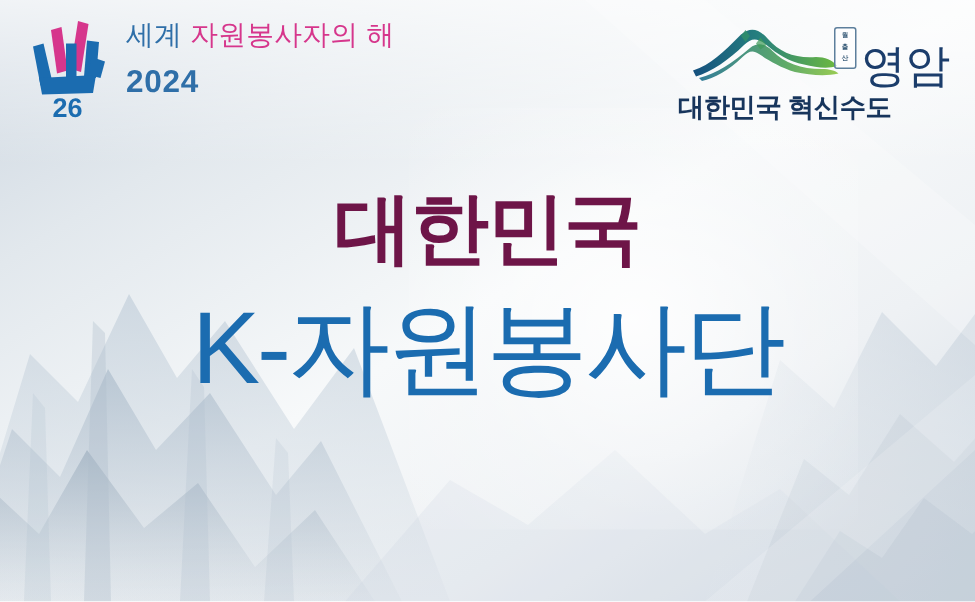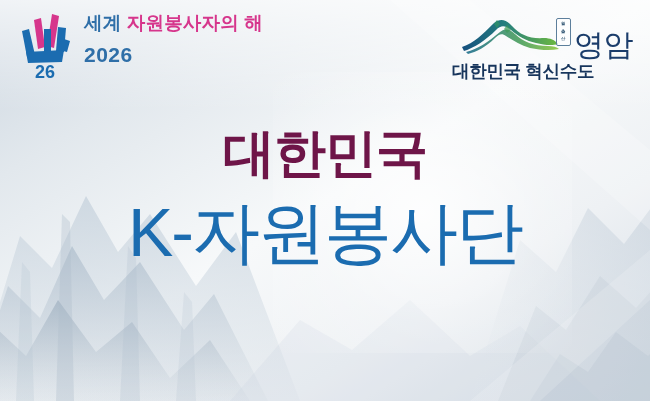--- a/index.html
+++ b/index.html
@@ -53,21 +53,21 @@
     width: 62px;
     height: 72px;
   }
   .iyv-text {
     position: absolute;
     left: 84px;
     top: 14px;
   }
   .iyv-line1 {
     font-size: 18.5px;
-    font-weight: bold;
+    font-weight: normal;
     letter-spacing: 0.2px;
     white-space: nowrap;
     line-height: 1;
     text-align: right;
   }
   .iyv-line1 .seg-blue { color: #2f6fa8; }
   .iyv-line1 .seg-pink { color: #d6368c; }
   .iyv-year {
     margin-top: 11px;
     font-size: 21px;
@@ -241,21 +241,21 @@
 
         <path d="M47 30 L56 33 L53 44 L45 42 Z" fill="#1b6cb0"></path>
       </g>
       <text x="31" y="70" text-anchor="middle" font-family="Liberation Sans, sans-serif" font-size="18" font-weight="bold" fill="#1b6cb0">26</text>
     </svg>
 
     <div class="iyv-text">
       <div class="iyv-line1">
         <span class="seg-blue">세계</span><span> </span><span class="seg-pink">자원봉사자의 해</span>
       </div>
-      <div class="iyv-year">2026</div>
+      <div class="iyv-year">2024</div>
     </div>
 
     <div class="yeongam">
       <div class="yeongam-top">
 
         <svg class="ym-mountain" viewBox="0 0 100 42" aria-hidden="true">
           <defs>
             <linearGradient id="ymG1" x1="0" y1="0" x2="1" y2="0">
               <stop offset="0%" stop-color="#15507f"></stop>
               <stop offset="45%" stop-color="#257f7e"></stop>

